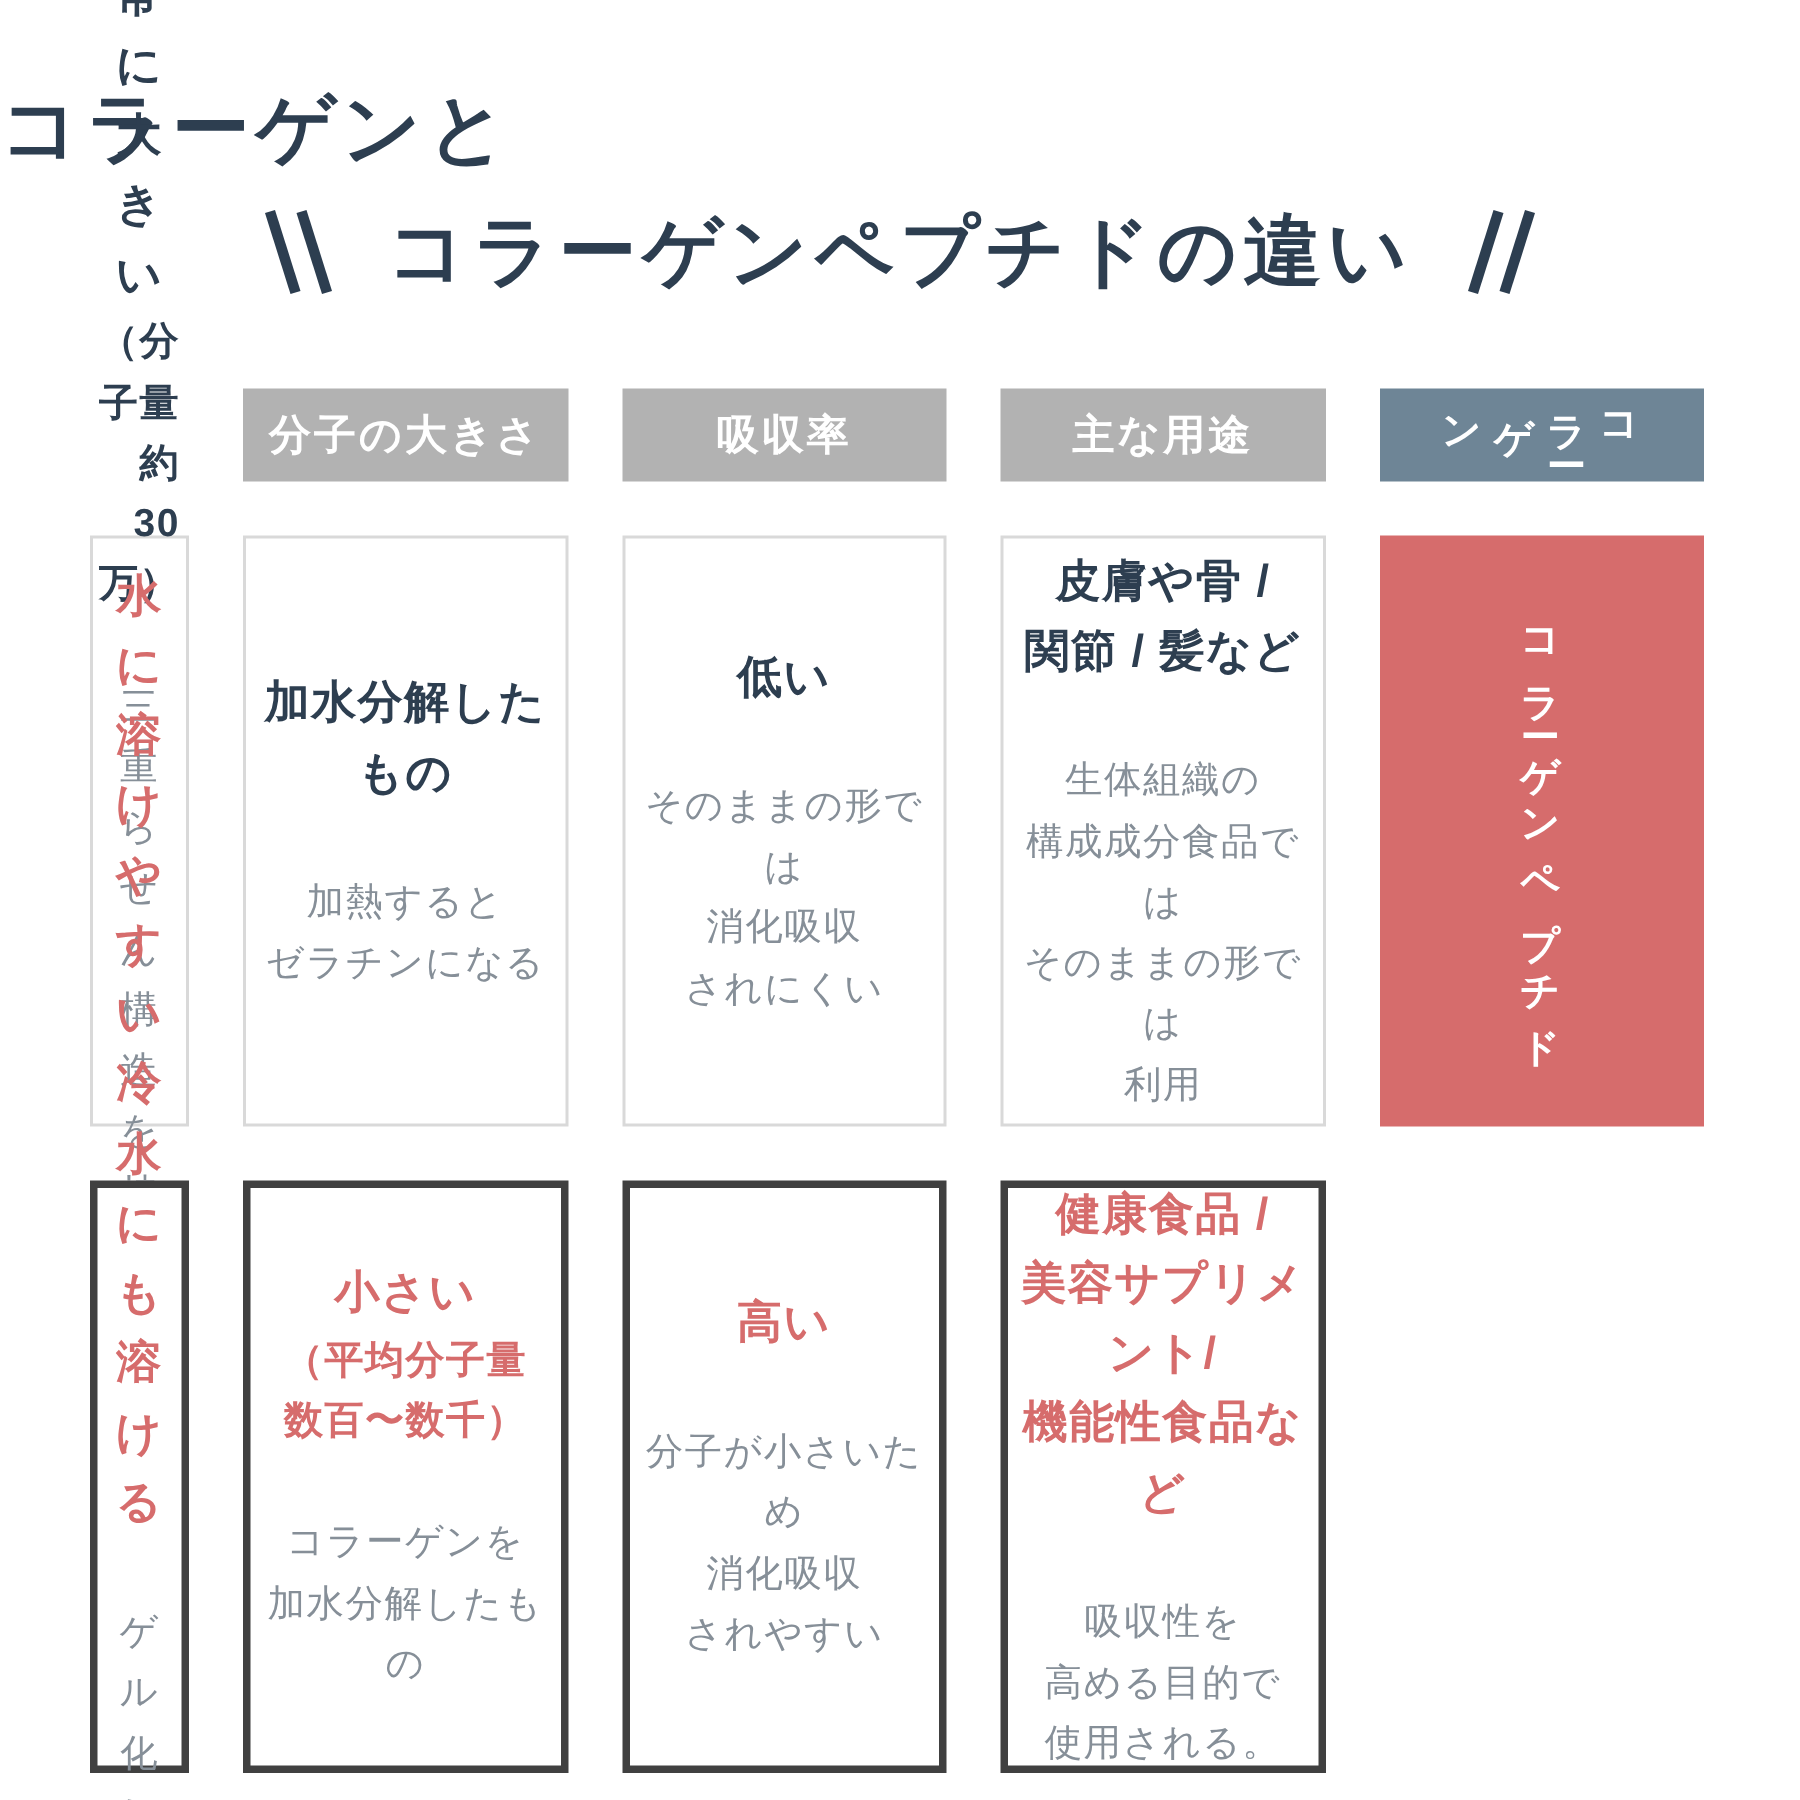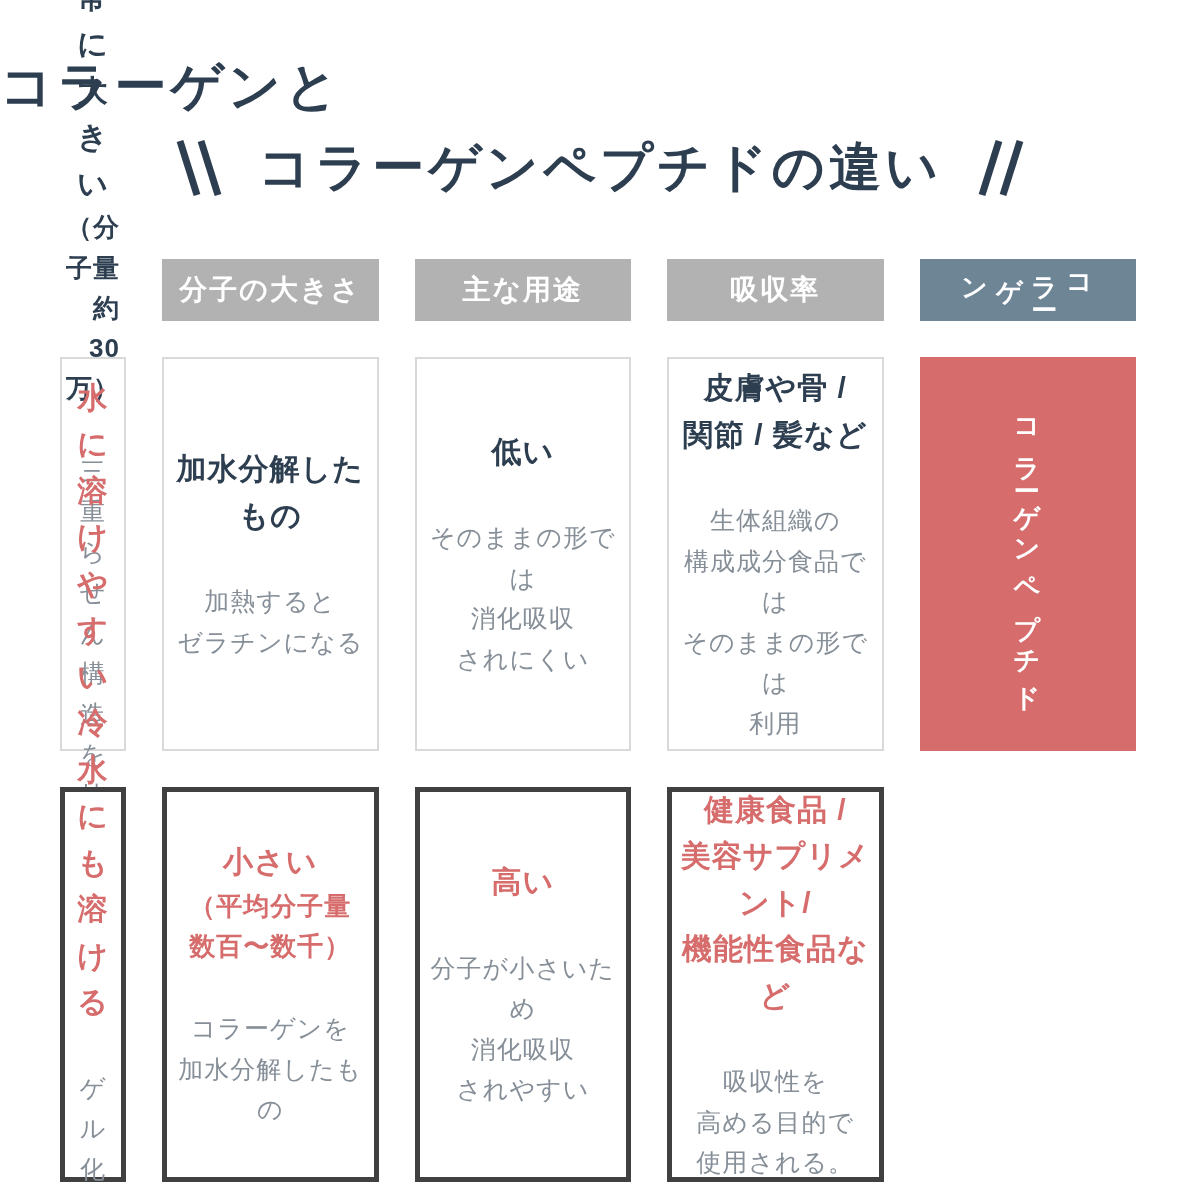--- a/index.html
+++ b/index.html
@@ -100,22 +100,22 @@
         <line x1="6" y1="58" x2="23" y2="4"></line>
         <line x1="27" y1="58" x2="44" y2="4"></line>
       </svg>
     </div>
   </header>
 
   <div class="table">
 
     <div class="corner-spacer"></div>
     <div class="col-header">分子の大きさ</div>
+    <div class="col-header">吸収率</div>
     <div class="col-header">主な用途</div>
-    <div class="col-header">吸収率</div>
 
     <div class="row-label blue">コラーゲン</div>
 
     <div class="cell r1">
       <div class="cell-heading">非常に大きい</div>
       <div class="cell-subheading">（分子量約30万）</div>
       <div class="cell-body">三重らせん
 構造を持つ
 高分子タンパク質</div>
     </div>

